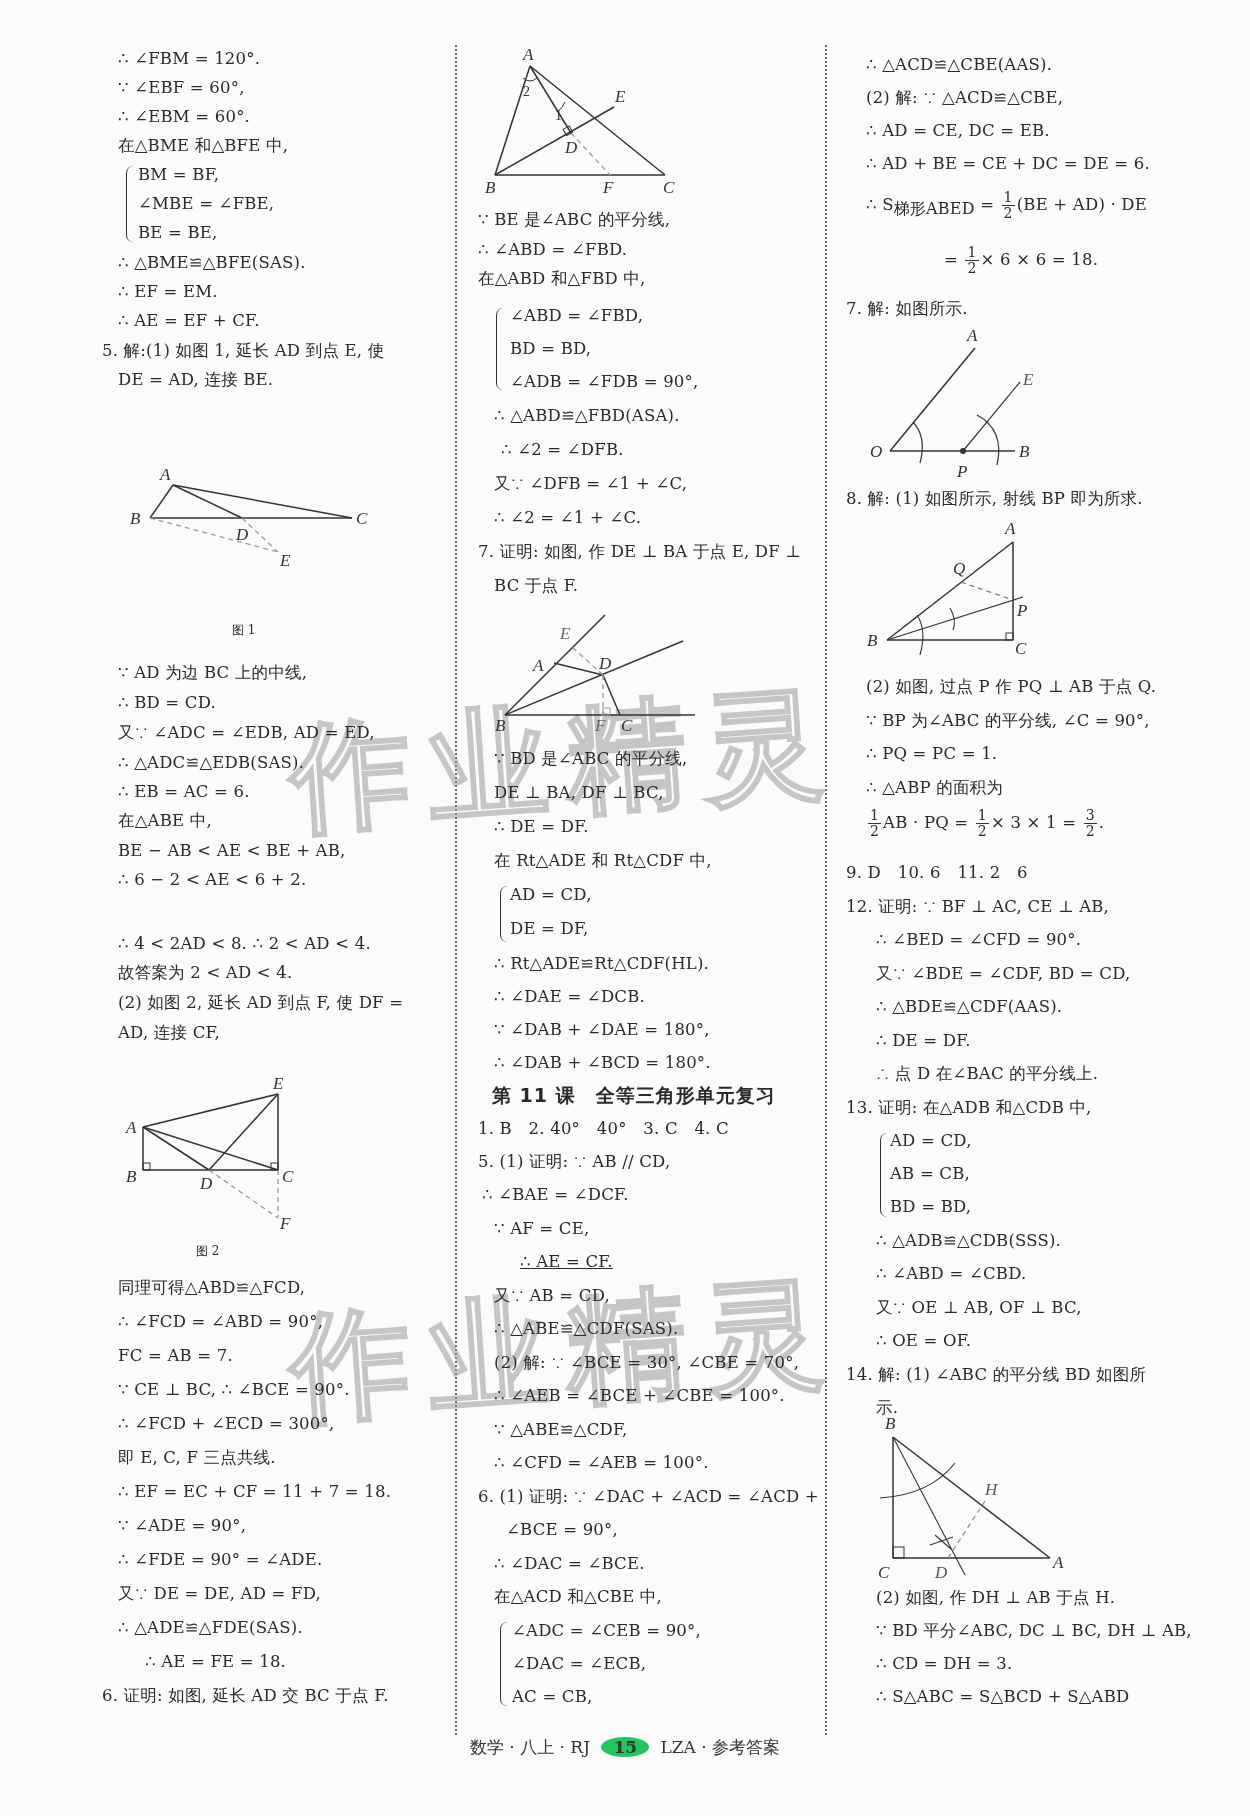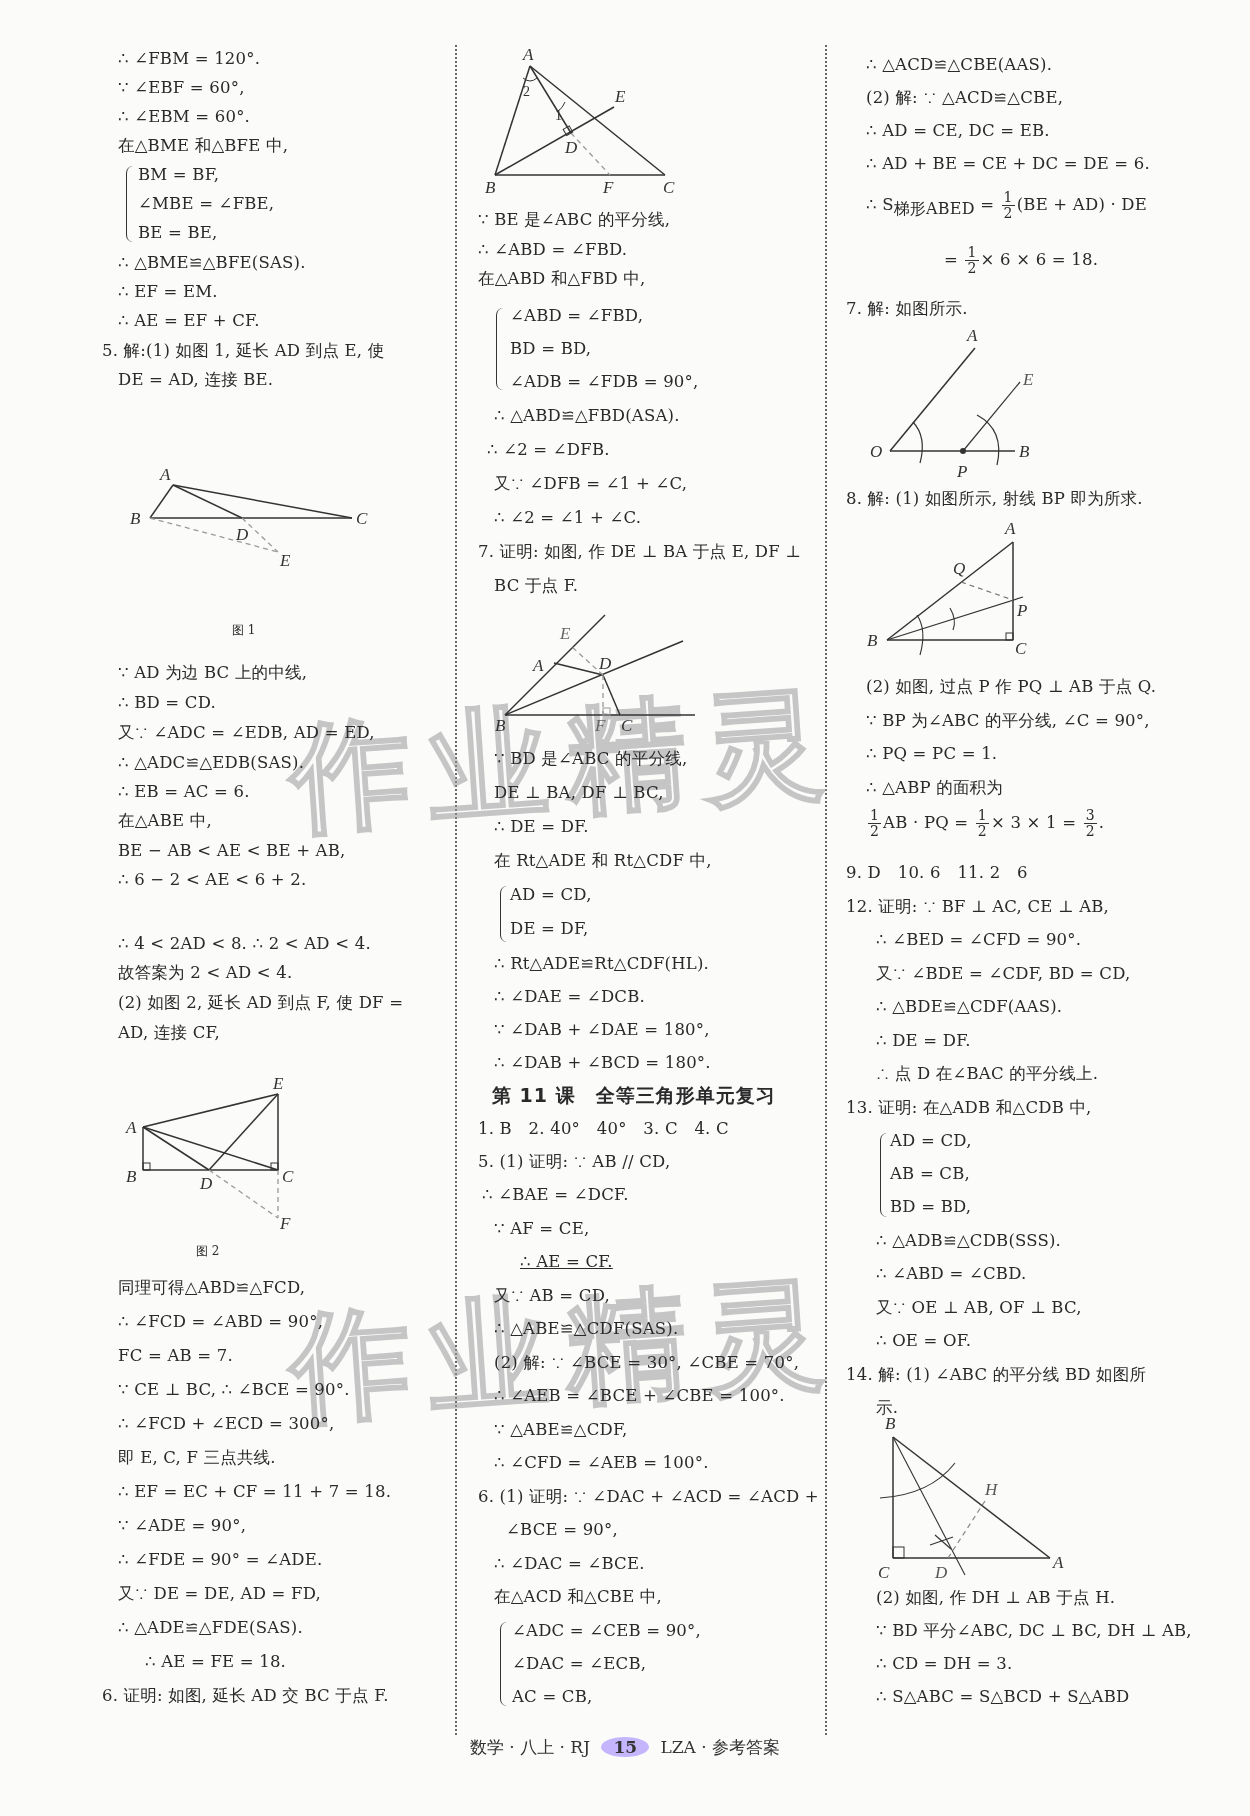--- a/index.html
+++ b/index.html
@@ -21,21 +21,21 @@
     background: repeating-linear-gradient(to bottom, #666 0 2px, transparent 2px 4px);
   }
   .cap { position: absolute; font-size: 12px; }
   svg.fig { position: absolute; overflow: visible; }
   svg.fig text { font-family: "Liberation Serif", serif; font-style: italic; font-size: 17px; fill: #333; }
   .footer {
     position: absolute; left: 0; top: 1736px; width: 1250px; text-align: center;
     font-size: 17px; color: #333;
   }
   .page-badge {
-    display: inline-block; background: #c4b5fd; border-radius: 50%; padding: 0 12px;
+    display: inline-block; background: #22c55e; border-radius: 50%; padding: 0 12px;
     margin: 0 6px; font-weight: bold;
   }
   .frac { display: inline-flex; flex-direction: column; align-items: center; vertical-align: middle; font-size: 14px; line-height: 15px; margin: 0 2px; }
   .frac .num { border-bottom: 1px solid #333; padding: 0 2px; }
   .sub { font-size: 16px; vertical-align: -4px; }
   .watermark {
     position: absolute; font-family: "DejaVu Sans", sans-serif; font-weight: bold; font-size: 120px;
     color: transparent; -webkit-text-stroke: 2px #9a9a9a; opacity: 0.55; letter-spacing: 18px;
     transform: rotate(-4deg);
   }
@@ -150,21 +150,21 @@
     <text x="178" y="143">C</text>
   </svg>
   <div class="ln" style="left:478px; top:209px;">∵ BE 是∠ABC 的平分线,</div>
   <div class="ln" style="left:478px; top:239px;">∴ ∠ABD = ∠FBD.</div>
   <div class="ln" style="left:478px; top:268px;">在△ABD 和△FBD 中,</div>
   <div class="brace" style="left:496px; top:308px; height:82px;"></div>
   <div class="ln" style="left:510px; top:305px;">∠ABD = ∠FBD,</div>
   <div class="ln" style="left:510px; top:338px;">BD = BD,</div>
   <div class="ln" style="left:510px; top:371px;">∠ADB = ∠FDB = 90°,</div>
   <div class="ln" style="left:494px; top:405px;">∴ △ABD≌△FBD(ASA).</div>
-  <div class="ln" style="left:487px; top:439px;">∴ ∠2 = ∠DFB.</div>
+  <div class="ln" style="left:501px; top:439px;">∴ ∠2 = ∠DFB.</div>
   <div class="ln" style="left:494px; top:473px;">又∵ ∠DFB = ∠1 + ∠C,</div>
   <div class="ln" style="left:494px; top:507px;">∴ ∠2 = ∠1 + ∠C.</div>
   <div class="ln" style="left:478px; top:541px;">7. 证明: 如图, 作 DE ⊥ BA 于点 E, DF ⊥</div>
   <div class="ln" style="left:494px; top:575px;">BC 于点 F.</div>
 
   <svg class="fig" style="left:495px; top:615px;" width="240" height="110">
     <line x1="10" y1="100" x2="110" y2="0" stroke="#333" stroke-width="1.5"></line>
     <line x1="10" y1="100" x2="188" y2="26" stroke="#333" stroke-width="1.5"></line>
     <line x1="10" y1="100" x2="200" y2="100" stroke="#333" stroke-width="1.5"></line>
     <line x1="59" y1="48" x2="108" y2="60" stroke="#333" stroke-width="1.5"></line>

